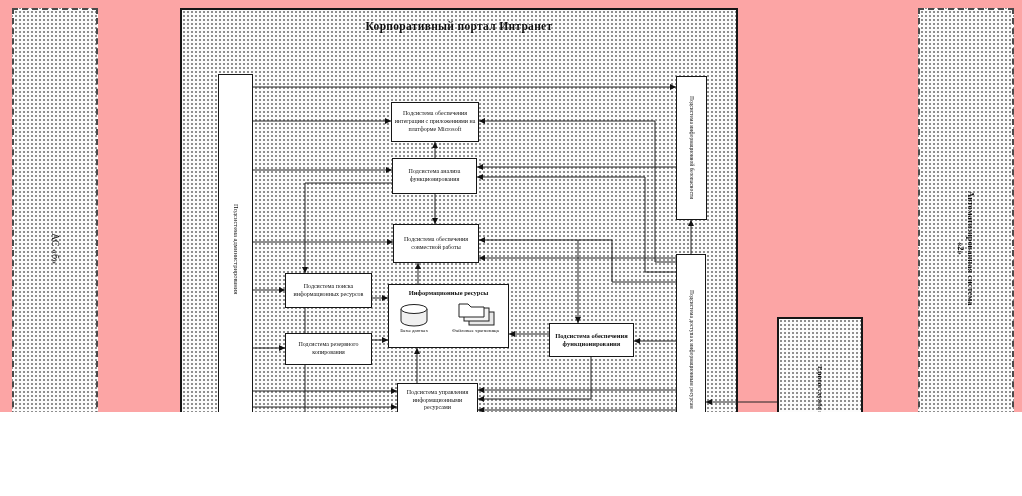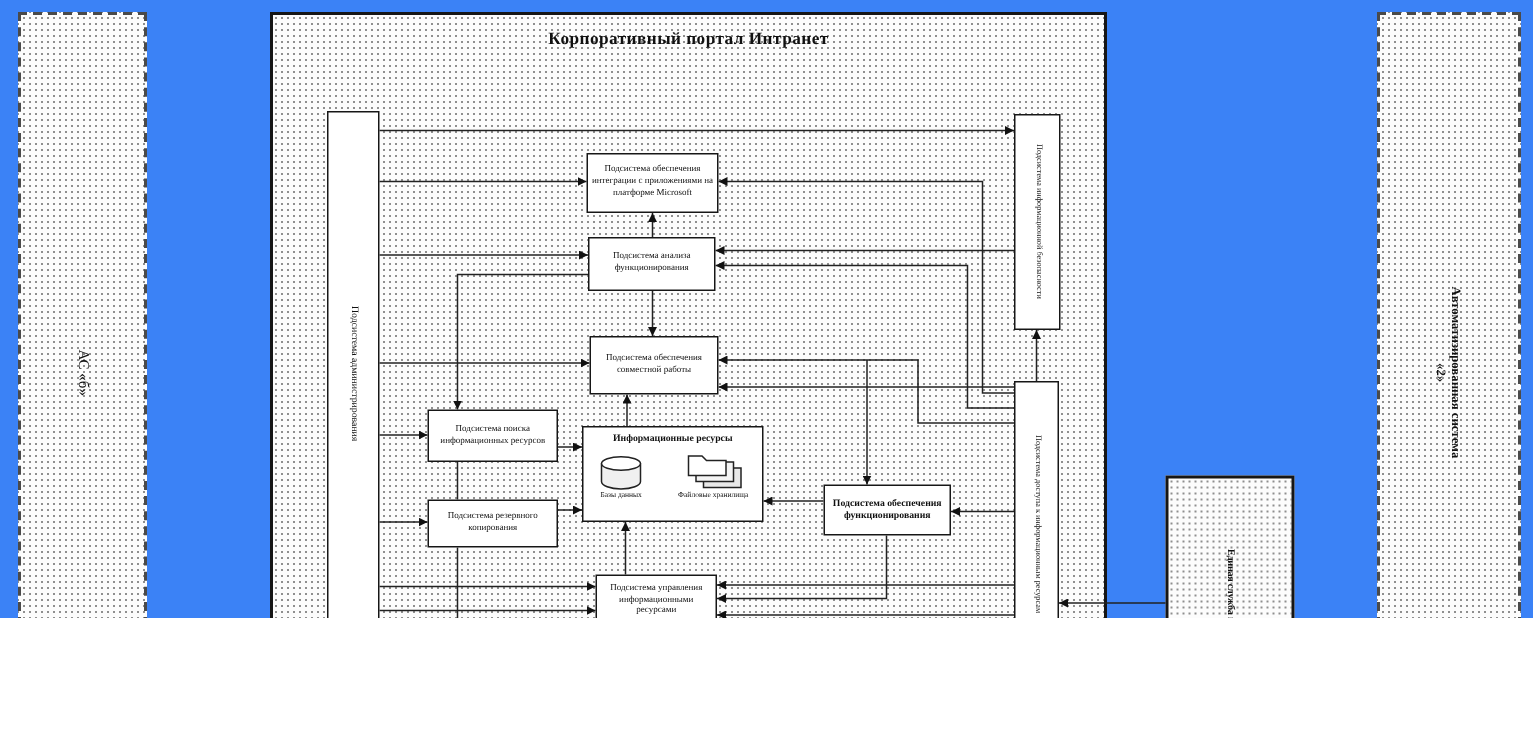--- a/index.html
+++ b/index.html
@@ -1,18 +1,18 @@
 <!DOCTYPE html>
 <html><head>
 <meta charset="utf-8">
 <style>
   html,body { margin:0; padding:0; background:#fff; }
   .canvas {
     position:relative; width:1022px; height:412px; overflow:hidden;
-    font-family:"Liberation Serif", serif; color:#111; background:#3b82f6;
+    font-family:"Liberation Serif", serif; color:#111; background:#fca5a5;
   }
   .dotted {
     background-color:#fcfcfc;
     background-image: radial-gradient(circle, #8f8f8f 0.8px, transparent 0.95px);
     background-size:4px 4px;
   }
   .outer   { position:absolute; border:2px dashed #4a4a4a; box-sizing:border-box;
              display:flex; align-items:center; justify-content:center; }
   .solid   { position:absolute; border:2px solid #161616; box-sizing:border-box; }
   .wbox {

